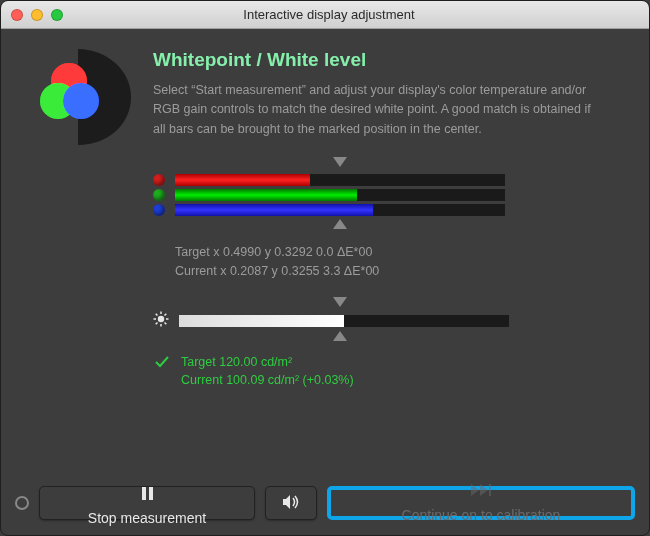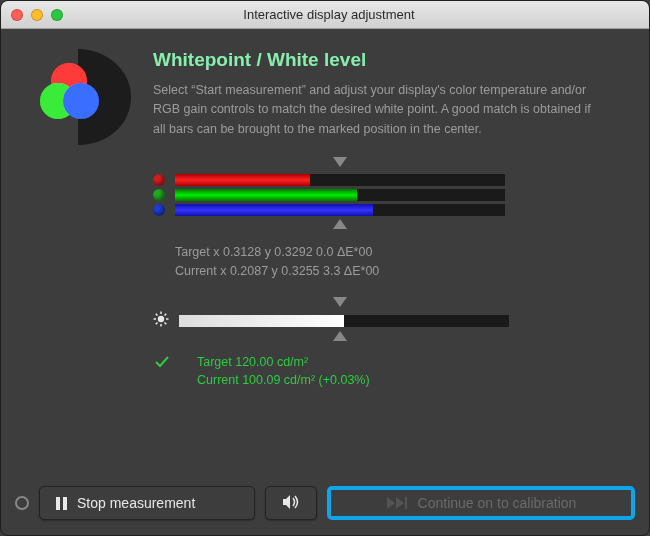--- a/index.html
+++ b/index.html
@@ -107,21 +107,21 @@
     margin: 10px 0 16px 22px;
   }
   .bright-row {
     display: flex;
     align-items: center;
     gap: 10px;
   }
   .sun { width: 16px; text-align: center; color: #e8e8e8; }
   .green-block {
     display: flex;
-    gap: 26px;
+    gap: 10px;
     margin-top: 8px;
     align-items: flex-start;
   }
   .check { color: #2ecc40; }
   .green-text {
     font-size: 12.5px;
     color: #2ecc40;
     line-height: 1.5;
   }
   .footer {
@@ -143,20 +143,21 @@
     height: 34px;
     display: flex;
     align-items: center;
     justify-content: center;
     gap: 10px;
     color: #e8e8e8;
     font-size: 14px;
     cursor: default;
     padding: 0 16px;
     box-shadow: 0 1px 2px rgba(0,0,0,.3);
+    flex-direction: column;
   }
   .btn.stop { width: 216px; justify-content: flex-start; }
   .btn.sound { width: 52px; }
   .btn.cont {
     flex: 1;
     color: #6a6a6a;
     border: 4px solid #0ea5e9;
     box-shadow: none;
   }
   .btn.cont .dbl-tri { opacity: .5; }
@@ -217,21 +218,21 @@
         <div class="dot" style="background:#1e3ed8"></div>
         <div class="bar">
             <div class="fill fill-b" style="width:60%"></div>
           </div>
       </div>
       <div class="tri-row">
         <div class="tri-up" style="left:calc(22px + 330px * 0.5 - 7px)"></div>
       </div>
 
       <div class="metrics">
-        <div>Target x 0.3128 y 0.3292 0.0 ΔE*00</div>
+        <div>Target x 0.4990 y 0.3292 0.0 ΔE*00</div>
         <div>Current x 0.2087 y 0.3255 3.3 ΔE*00</div>
       </div>
 
       <div class="tri-row">
         <div class="tri-down" style="left:calc(22px + 330px * 0.5 - 7px)"></div>
       </div>
       <div class="bright-row">
         <div class="sun">
           <svg width="16" height="16" viewBox="0 0 16 16">
               <circle cx="8" cy="8" r="3.2" fill="#e8e8e8"></circle>

